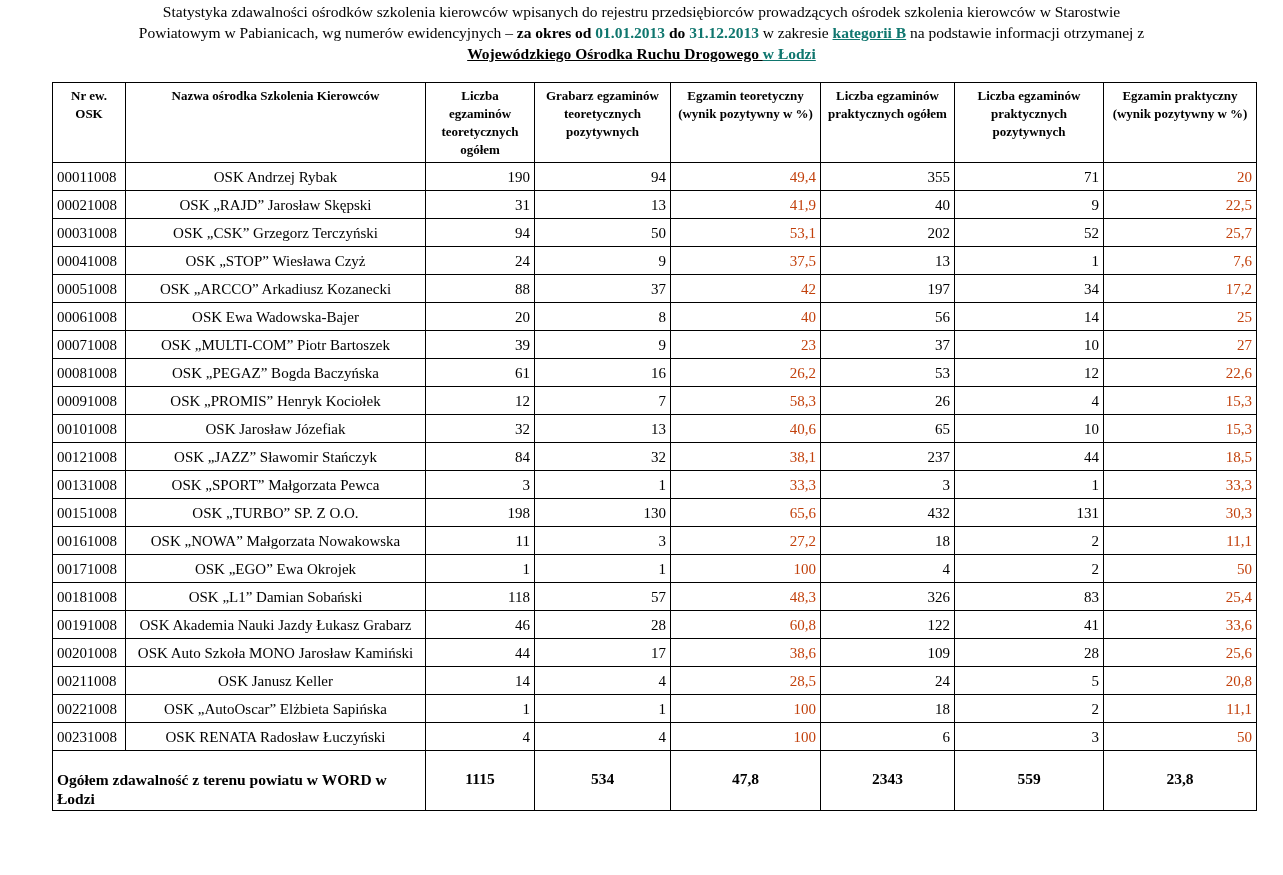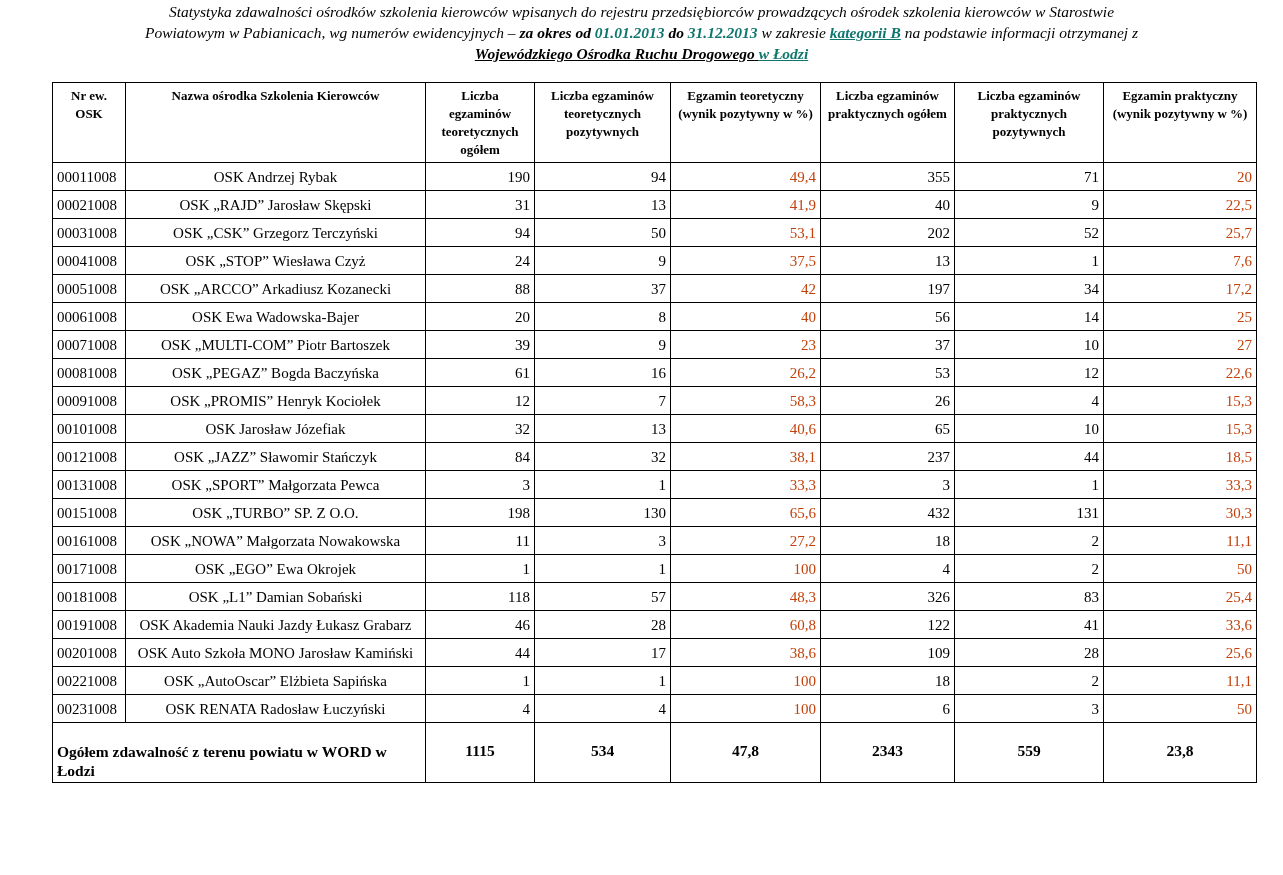--- a/index.html
+++ b/index.html
@@ -4,21 +4,21 @@
 <style>
   html, body { margin: 0; padding: 0; background: #ffffff; }
   body {
     width: 1283px; height: 875px; overflow: hidden;
     font-family: "Liberation Serif", serif;
     color: #000;
     font-size: 15px;
   }
   .header {
     position: absolute; left: 0; top: 1px; width: 1283px;
-    text-align: center; line-height: 21px; font-size: 15.5px; font-style: italic;
+    text-align: center; line-height: 21px; font-size: 15.5px;
   }
   .header .line { display: block; white-space: nowrap; }
   .red { color: #0f766e; }
   .b { font-weight: bold; }
   .u { text-decoration: underline; }
 
   table.stats {
     position: absolute; left: 52px; top: 82px;
     border-collapse: collapse;
     width: 1204px;
@@ -59,21 +59,21 @@
     <col style="width:150px">
     <col style="width:134px">
     <col style="width:149px">
     <col style="width:153px">
   </colgroup>
   <thead>
     <tr>
       <th>Nr ew. OSK</th>
       <th>Nazwa ośrodka Szkolenia Kierowców</th>
       <th>Liczba egzaminów teoretycznych ogółem</th>
-      <th>Liczba egzaminów teoretycznych pozytywnych</th>
+      <th>Grabarz egzaminów teoretycznych pozytywnych</th>
       <th>Egzamin teoretyczny (wynik pozytywny w %)</th>
       <th>Liczba egzaminów praktycznych ogółem</th>
       <th>Liczba egzaminów praktycznych pozytywnych</th>
       <th>Egzamin praktyczny (wynik pozytywny w %)</th>
     </tr>
   </thead>
   <tbody id="table-body">
       <tr>
         <td class="nr">00011008</td>
         <td class="name">OSK Andrzej Rybak</td>
@@ -246,20 +246,30 @@
       </tr>
       <tr>
         <td class="nr">00201008</td>
         <td class="name">OSK Auto Szkoła MONO Jarosław Kamiński</td>
         <td class="num">44</td>
         <td class="num">17</td>
         <td class="pct">38,6</td>
         <td class="num">109</td>
         <td class="num">28</td>
         <td class="pct">25,6</td>
+      </tr>
+      <tr>
+        <td class="nr">00211008</td>
+        <td class="name">OSK Janusz Keller</td>
+        <td class="num">14</td>
+        <td class="num">4</td>
+        <td class="pct">28,5</td>
+        <td class="num">24</td>
+        <td class="num">5</td>
+        <td class="pct">20,8</td>
       </tr>
       <tr>
         <td class="nr">00221008</td>
         <td class="name">OSK „AutoOscar” Elżbieta Sapińska</td>
         <td class="num">1</td>
         <td class="num">1</td>
         <td class="pct">100</td>
         <td class="num">18</td>
         <td class="num">2</td>
         <td class="pct">11,1</td>

